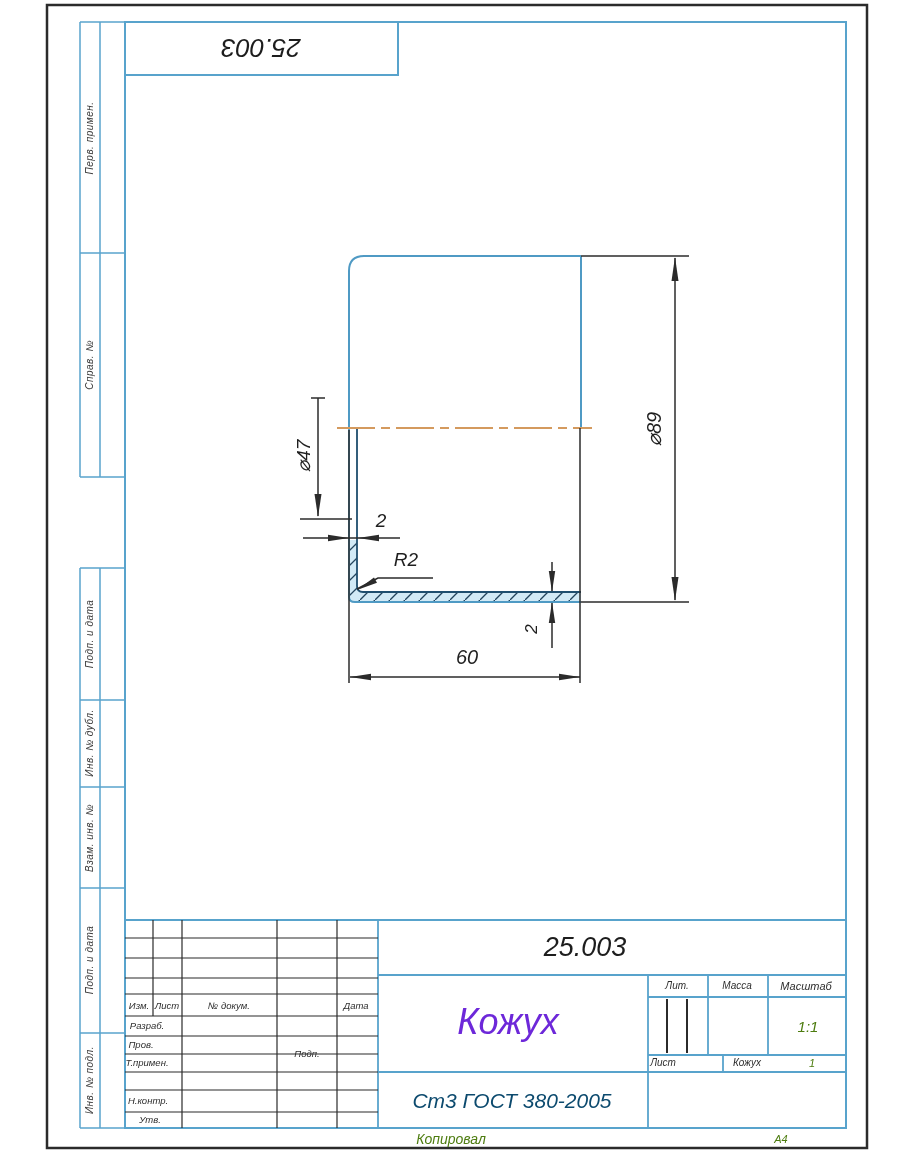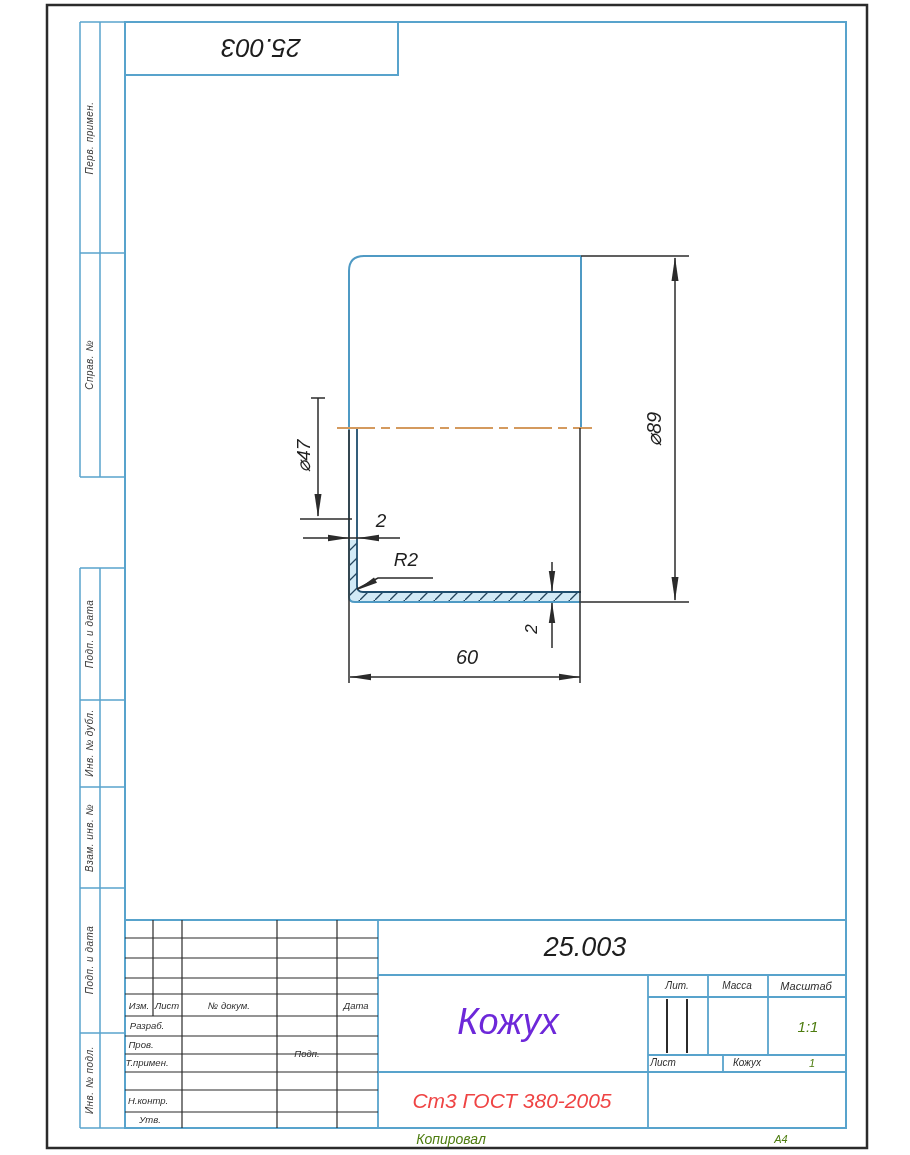--- a/index.html
+++ b/index.html
@@ -159,21 +159,21 @@
 
   <span class="t rotccw dim" style="left:303px;top:456px;font-size:19px;">⌀47</span>
   <span class="t rotccw dim" style="left:654px;top:429px;font-size:20px;">⌀89</span>
   <span class="t dim" style="left:381px;top:520px;font-size:19px;">2</span>
   <span class="t dim" style="left:406px;top:559px;font-size:19px;">R2</span>
   <span class="t rotccw dim" style="left:531px;top:629px;font-size:17px;">2</span>
   <span class="t dim" style="left:467px;top:657px;font-size:20px;">60</span>
 
   <span class="t" style="left:585px;top:947px;font-size:27px;color:#1d1d1d;">25.003</span>
   <span class="t" style="left:508px;top:1022px;font-size:36px;color:#6d28d9;">Кожух</span>
-  <span class="t" style="left:512px;top:1100px;font-size:21px;color:#ef4444;">Ст3 ГОСТ 380-2005</span>
+  <span class="t" style="left:512px;top:1100px;font-size:21px;color:#0c4a6e;">Ст3 ГОСТ 380-2005</span>
   <span class="t" style="left:808px;top:1026px;font-size:15px;">1:1</span>
 
   <span class="t tb-small" style="left:139px;top:1006px;">Изм.</span>
   <span class="t tb-small" style="left:167px;top:1006px;">Лист</span>
   <span class="t tb-small" style="left:229px;top:1006px;text-align:center;">№ докум.</span>
   <span class="t tb-small" style="left:307px;top:1006px;margin-top:48px;">Подп.</span>
   <span class="t tb-small" style="left:356px;top:1006px;">Дата</span>
 
   <span class="t tb-small" style="left:147px;top:1026px;">Разраб.</span>
   <span class="t tb-small" style="left:141px;top:1045px;">Пров.</span>

